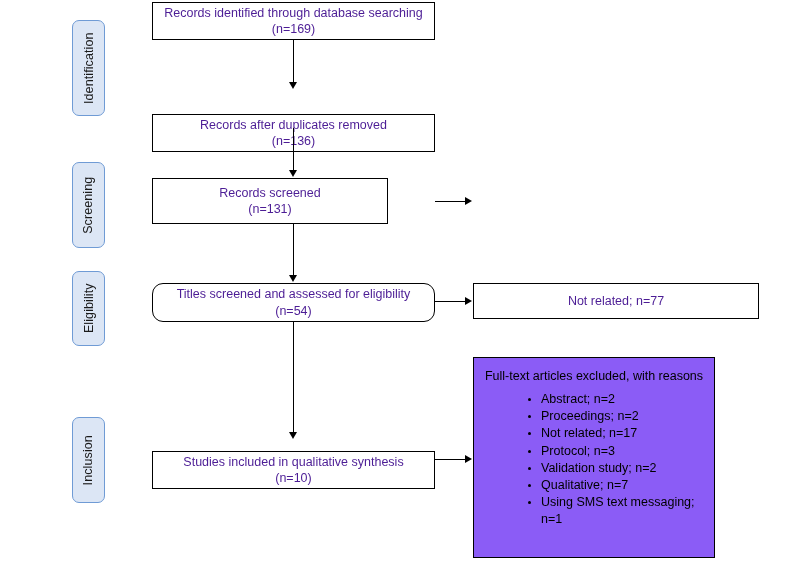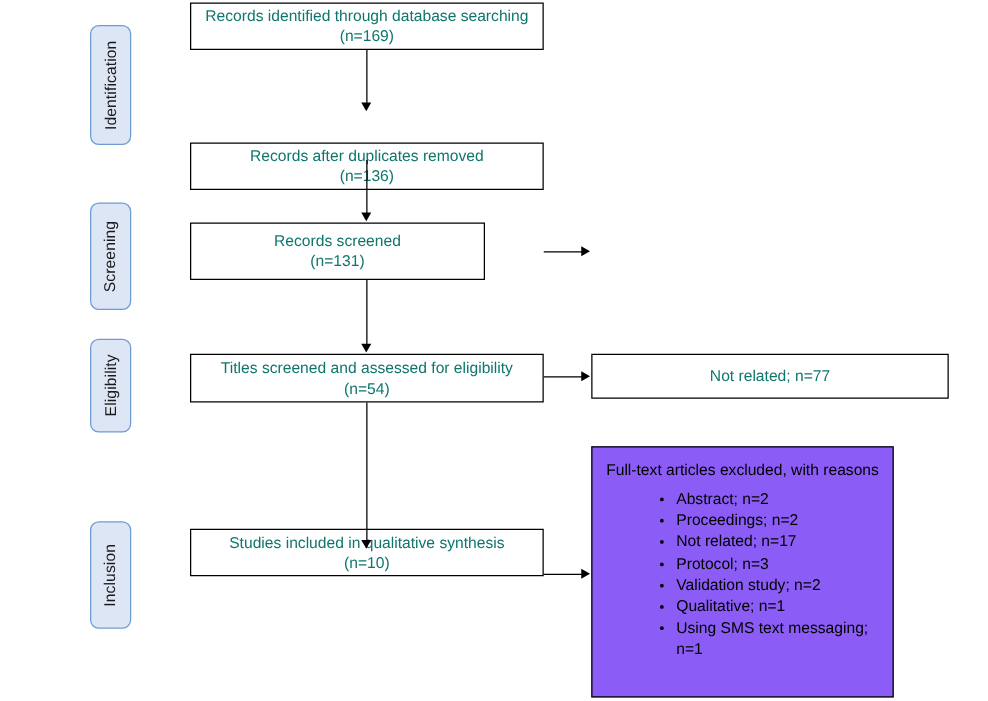--- a/index.html
+++ b/index.html
@@ -47,21 +47,21 @@
     border: 1.4px solid #000000;
     display: flex;
     align-items: center;
     justify-content: center;
     text-align: center;
     padding: 2px 6px;
   }
   .flow-box .box-text {
     font-size: 12.5px;
     line-height: 16.5px;
-    color: #0f766e;
+    color: #4c1d95;
     white-space: pre-line;
   }
 
   
   .reasons-box {
     position: absolute;
     box-sizing: border-box;
     background: #8b5cf6;
     border: 1.4px solid #000000;
     padding: 10px 8px 6px 8px;
@@ -154,43 +154,43 @@
     <div class="box-text">Records after duplicates removed
 (n=136)</div>
   </div>
 
   <div class="flow-box" style="left:152px; top:178px; width:236px; height:46px;">
     <div class="box-text">Records screened
 (n=131)</div>
   </div>
 
 
-  <div class="flow-box" style="left:152px; top:283px; width:283px; height:39px;">
+  <div class="flow-box" style="left:152px; top:283px; width:283px; height:39px;border-radius:11px;">
     <div class="box-text">Titles screened and assessed for eligibility
 (n=54)</div>
   </div>
 
   <div class="flow-box" style="left:473px; top:283px; width:286px; height:36px;">
     <div class="box-text">Not related; n=77</div>
   </div>
 
-  <div class="flow-box" style="left:152px; top:423px; width:283px; height:38px;">
+  <div class="flow-box" style="left:152px; top:451px; width:283px; height:38px;">
     <div class="box-text">Studies included in qualitative synthesis
 (n=10)</div>
   </div>
 
   <div class="reasons-box" style="left:473px; top:357px; width:242px; height:201px;">
     <div class="reasons-title">Full-text articles excluded, with reasons</div>
     <ul class="reasons-list">
       <li>Abstract; n=2</li>
       <li>Proceedings; n=2</li>
       <li>Not related; n=17</li>
       <li>Protocol; n=3</li>
       <li>Validation study; n=2</li>
-      <li>Qualitative; n=1</li>
+      <li>Qualitative; n=7</li>
       <li>Using SMS text messaging; n=1</li>
 
     </ul>
   </div>
 
   <div class="v-line" style="left:293px; top:40px; height:43px;"></div>
   <div class="arrow-down" style="left:288.5px; top:82px;"></div>
 
   <div class="v-line" style="left:293px; top:128px; height:43px;"></div>
   <div class="arrow-down" style="left:288.5px; top:170px;"></div>

